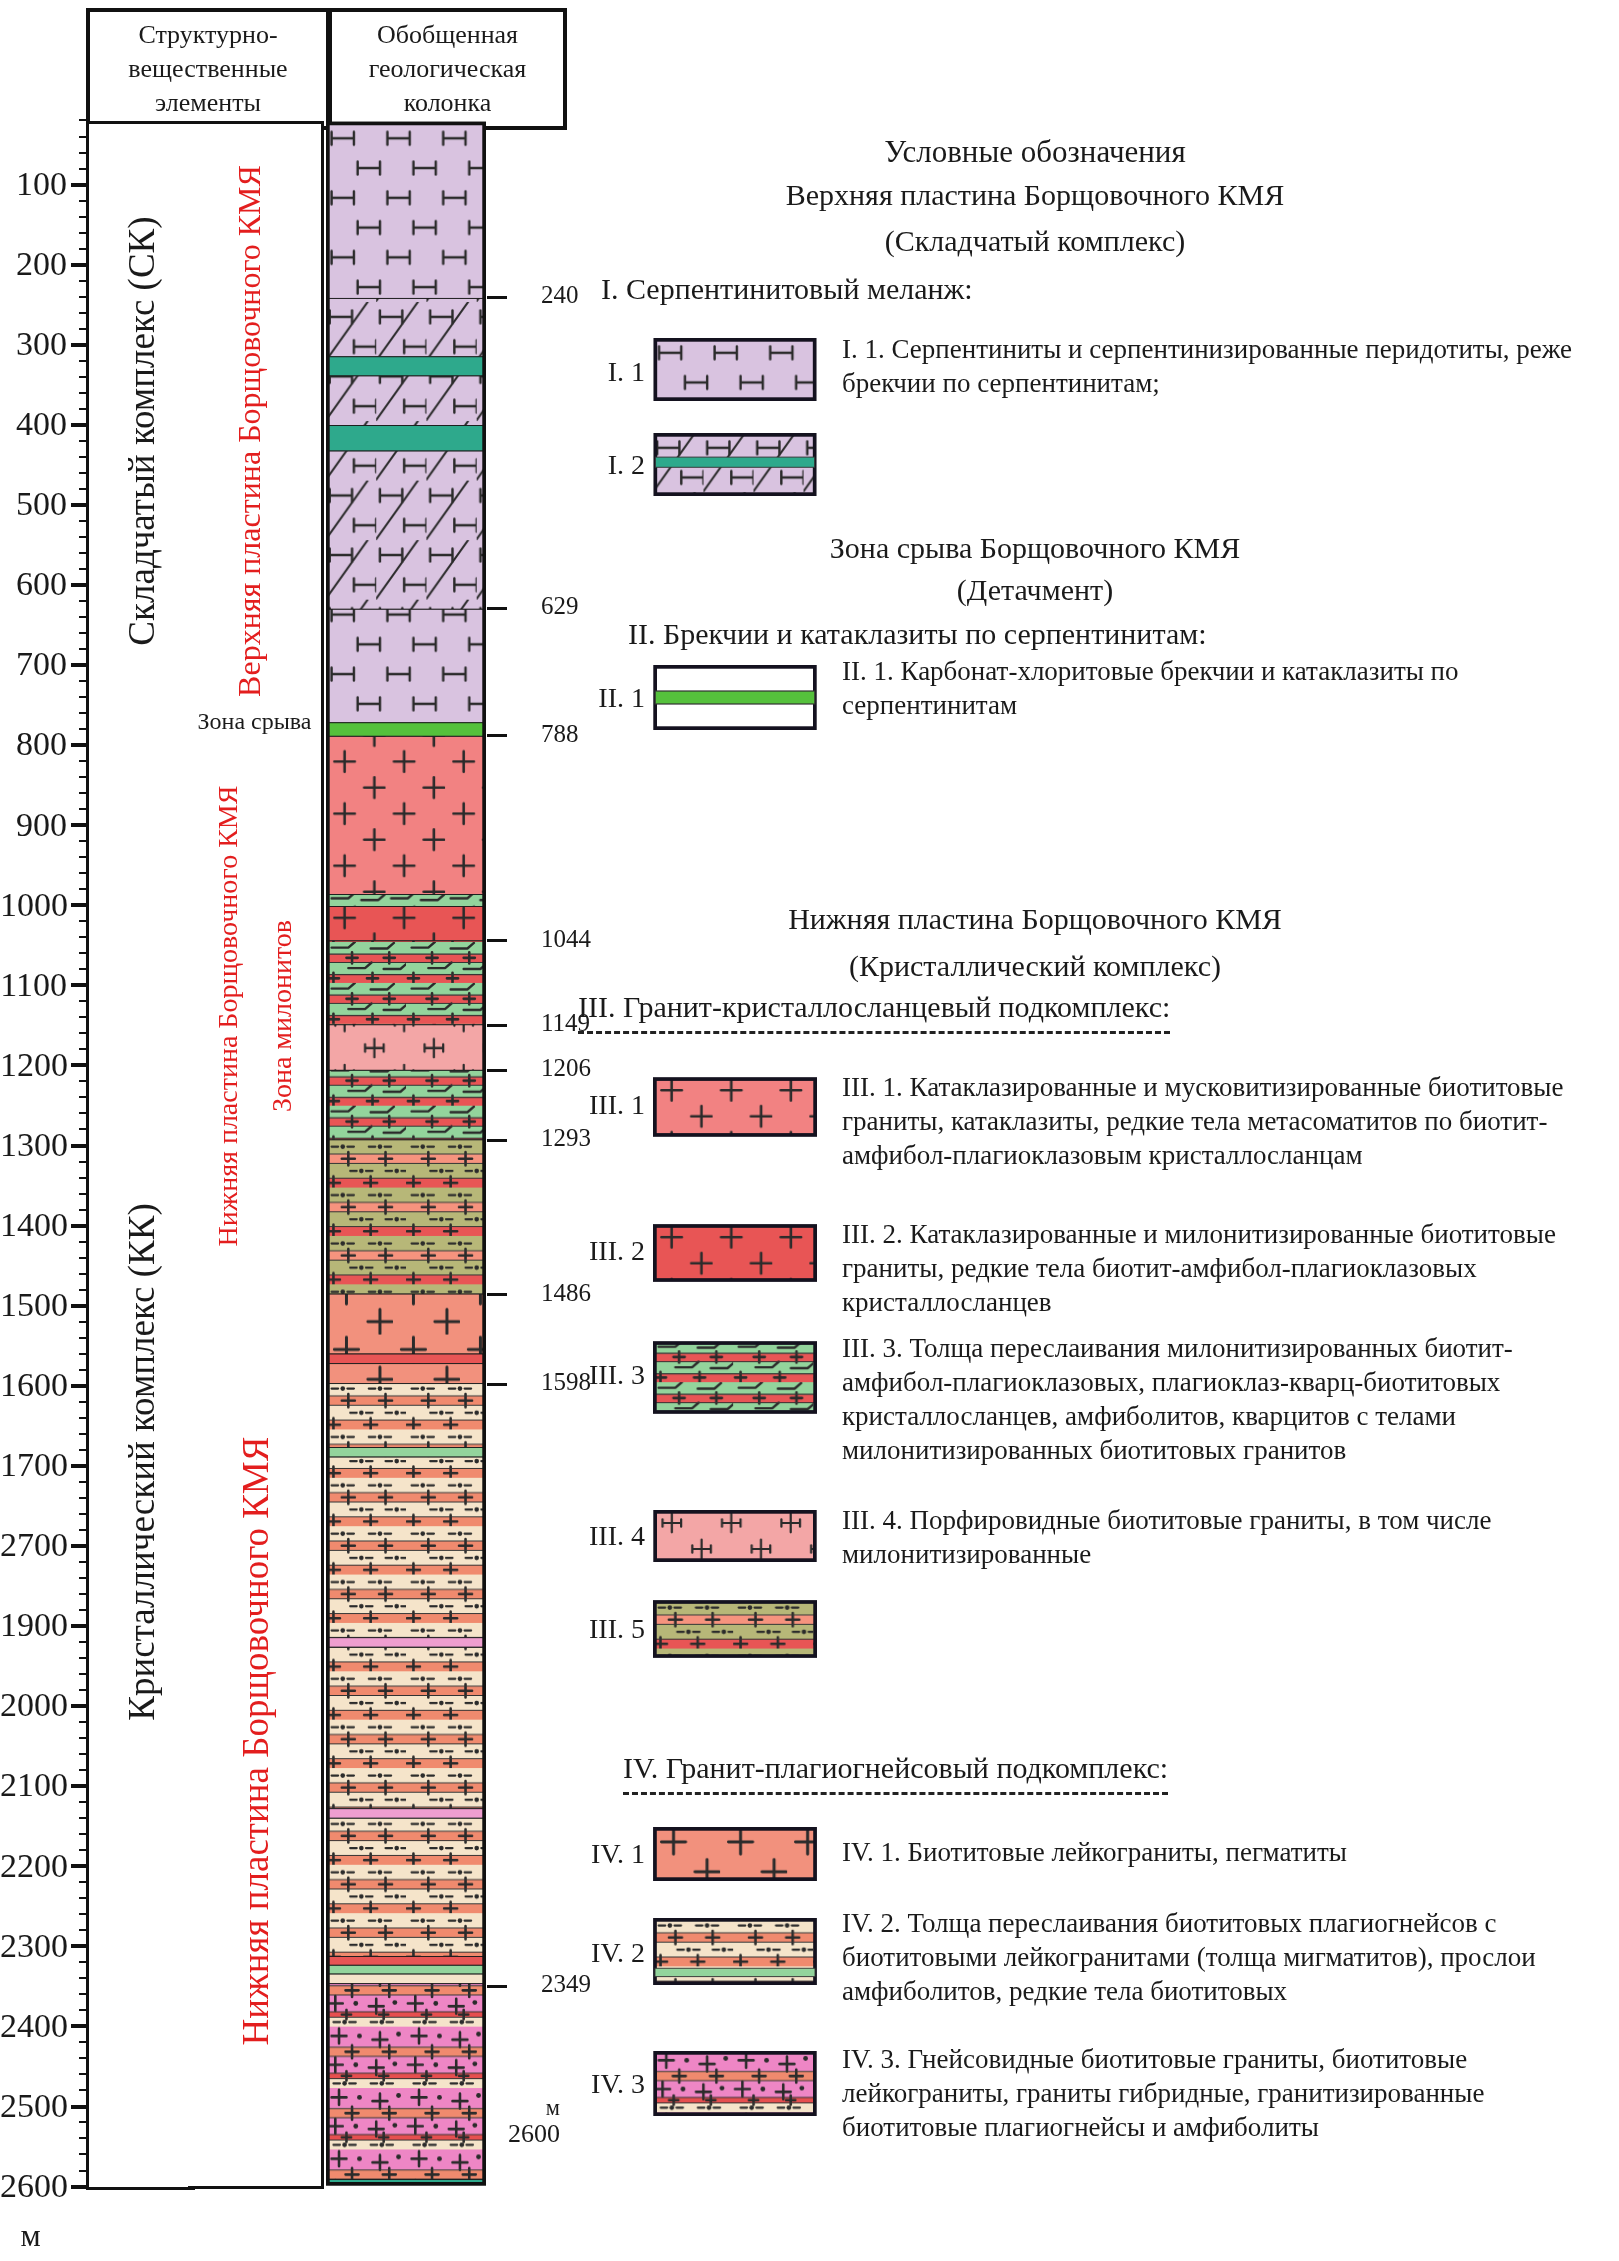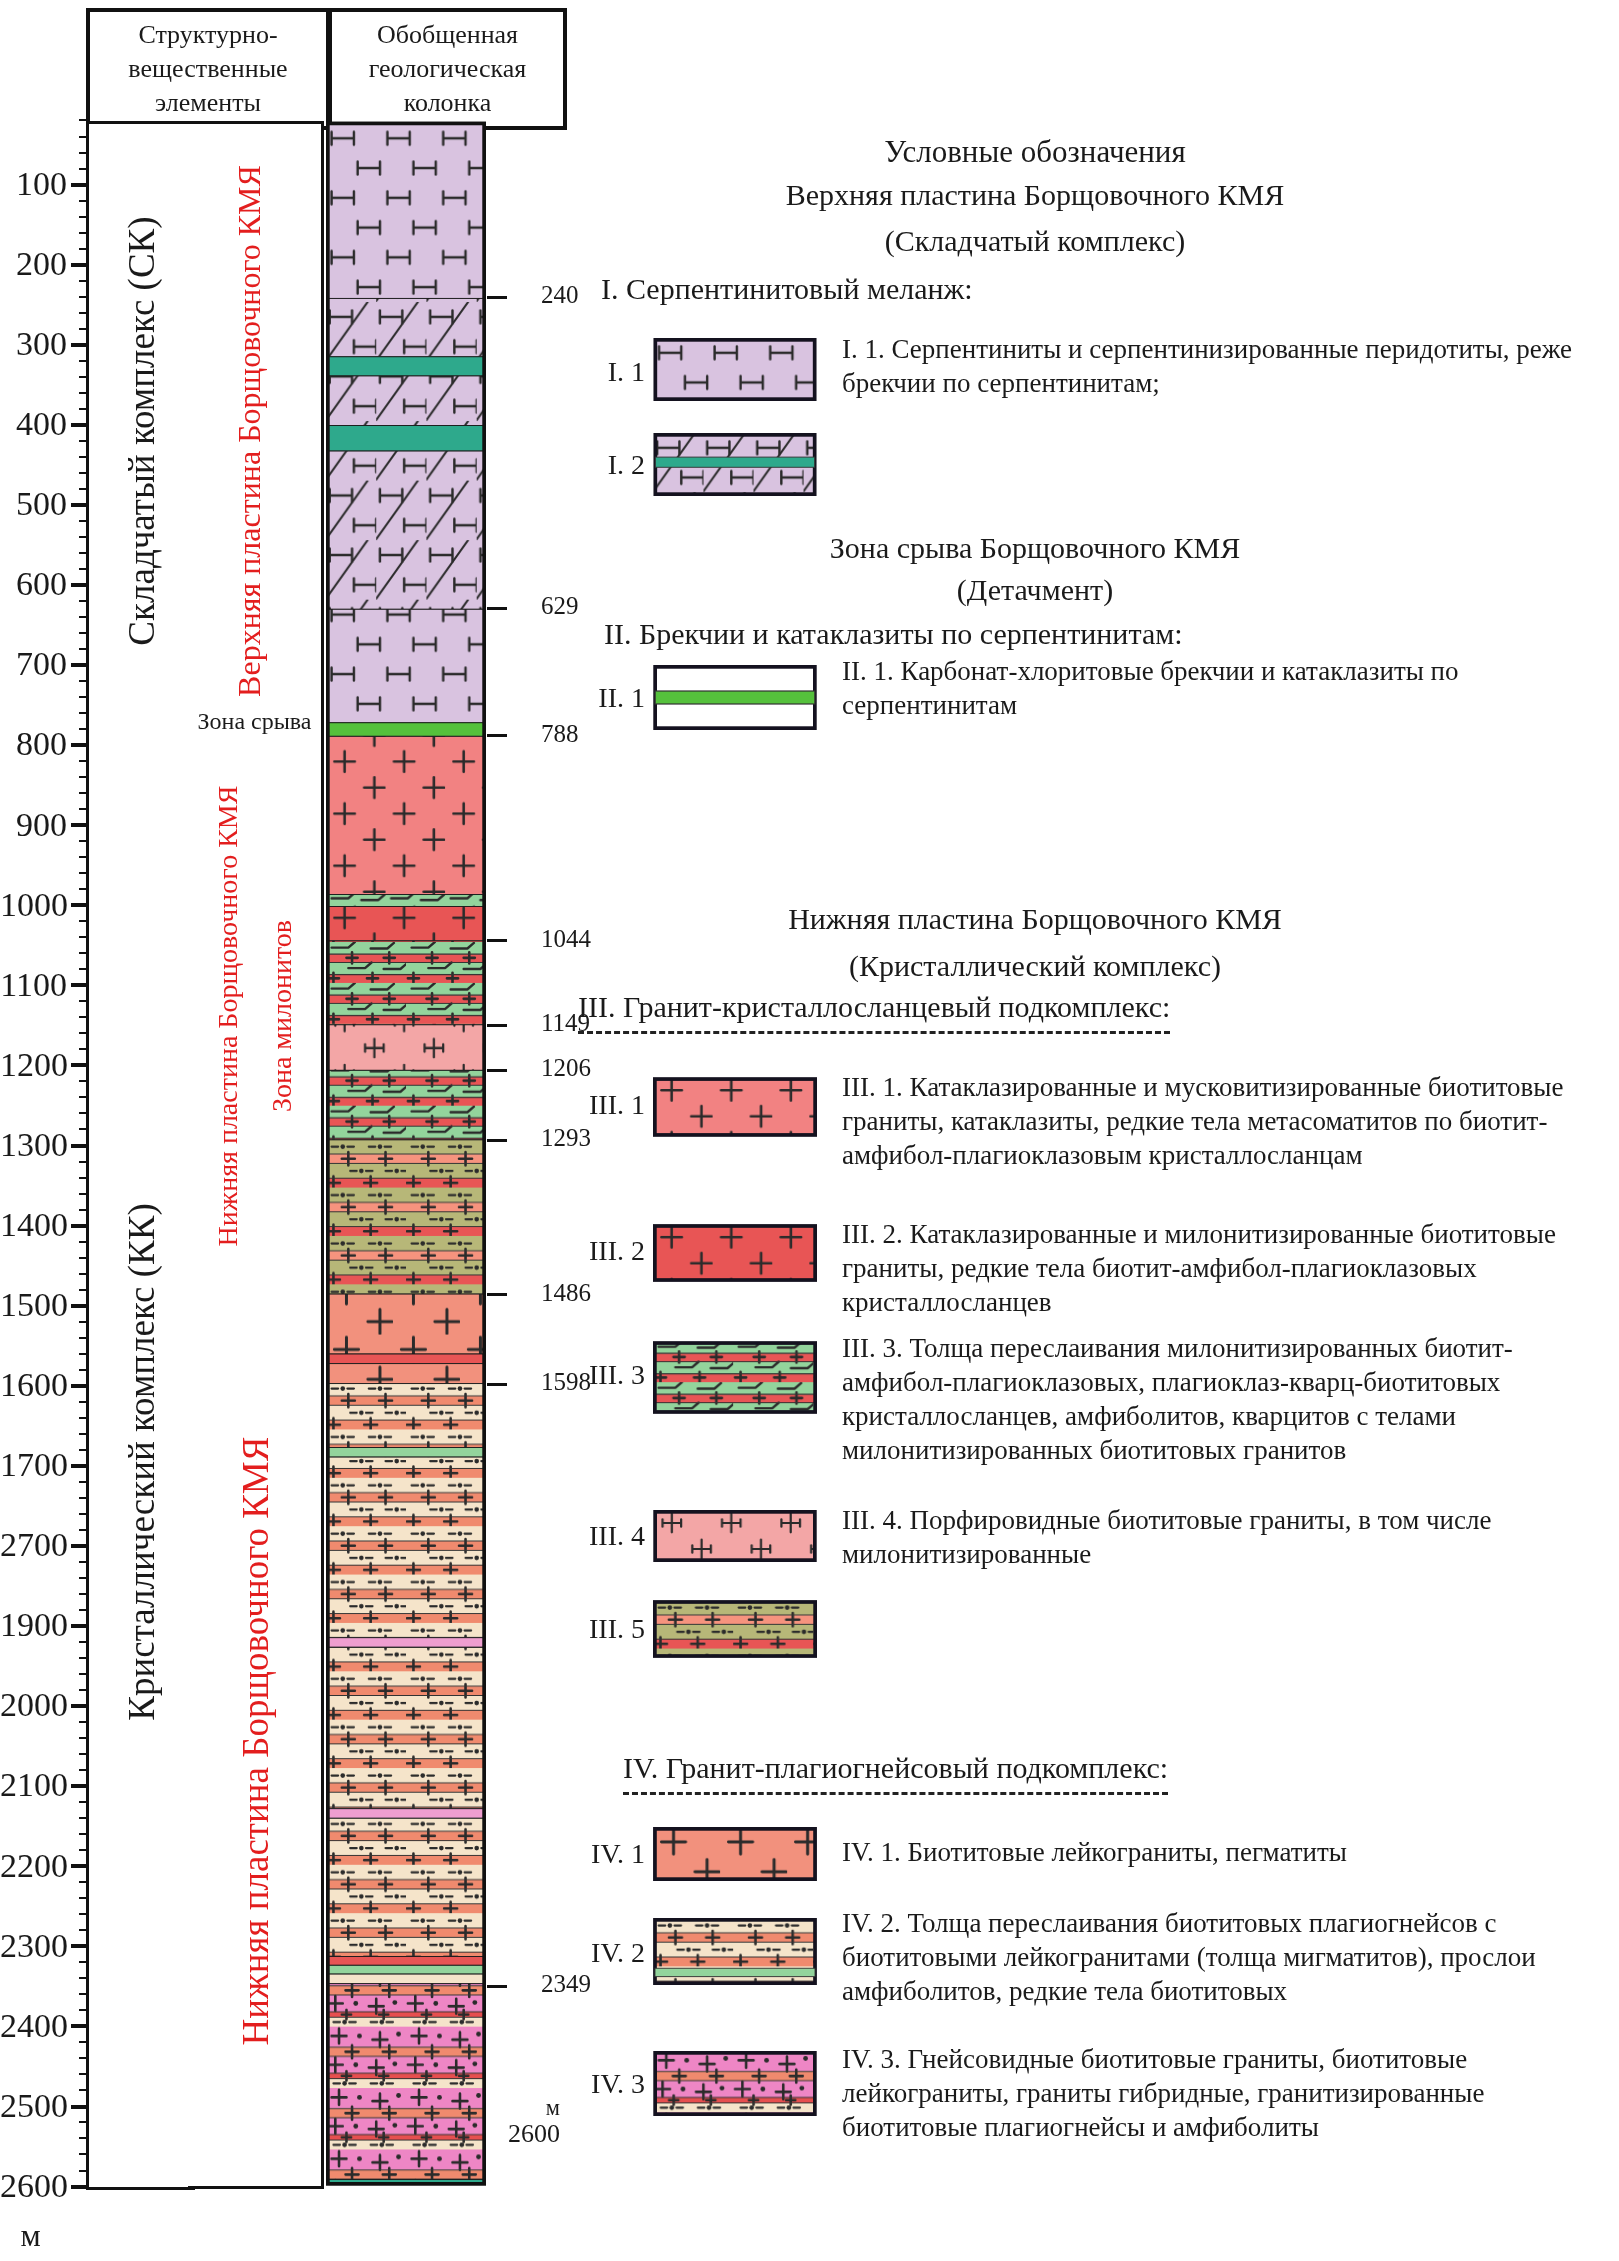--- a/index.html
+++ b/index.html
@@ -452,21 +452,21 @@
   <div class="lg-text" style="top:332px;">I. 1. Серпентиниты и серпентинизированные перидотиты, реже брекчии по серпентинитам;</div>
 
   <div class="lg-roman" style="top:449px;">I. 2</div>
   <svg class="lg-sw" style="top:433px;" width="164" height="63" viewBox="0 0 176 68">
     <rect class="swr" x="2" y="2" width="172" height="64" fill="url(#pI2)"></rect>
     <rect x="2" y="26" width="172" height="11" style="fill:var(--teal)" stroke="#333" stroke-width="1"></rect>
   </svg>
 
   <div class="lg-center" style="top:531px;">Зона срыва Борщовочного КМЯ</div>
   <div class="lg-center" style="top:573px;">(Детачмент)</div>
-  <div class="lg-head" style="left:604px; top:617px;">II. Брекчии и катаклазиты по серпентинитам:</div>
+  <div class="lg-head" style="left:628px; top:617px;">II. Брекчии и катаклазиты по серпентинитам:</div>
 
   <div class="lg-roman" style="top:682px;">II. 1</div>
   <svg class="lg-sw" style="top:665px;" width="164" height="65" viewBox="0 0 176 70">
     <rect class="swr" x="2" y="2" width="172" height="66" fill="#ffffff"></rect>
     <rect x="2" y="28" width="172" height="14" style="fill:var(--green-bright)" stroke="#333" stroke-width="1.3"></rect>
   </svg>
   <div class="lg-text" style="top:654px;">II. 1. Карбонат-хлоритовые брекчии и катаклазиты по серпентинитам</div>
 
   <div class="lg-center" style="top:902px;">Нижняя пластина Борщовочного КМЯ</div>
   <div class="lg-center" style="top:949px;">(Кристаллический комплекс)</div>

